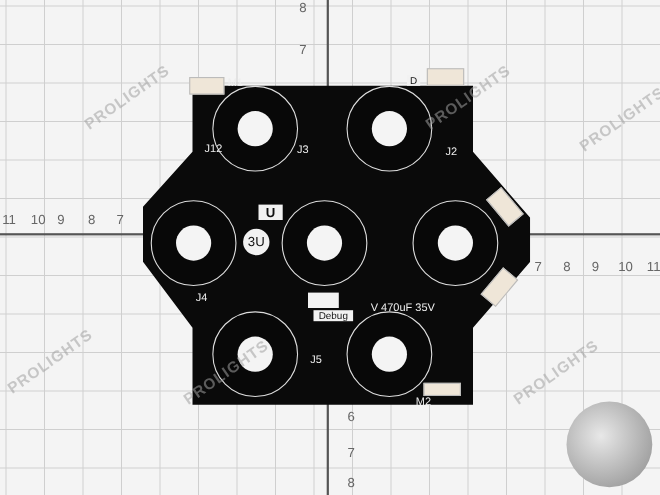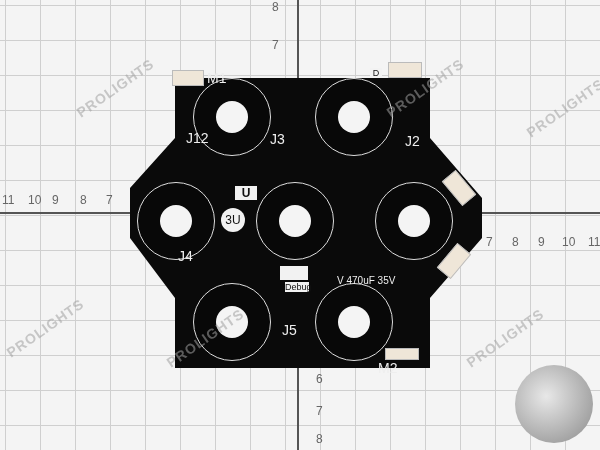--- a/index.html
+++ b/index.html
@@ -7,21 +7,21 @@
 .grid{position:absolute;inset:0;background-image:
  linear-gradient(#cfcfcf 1px,transparent 1px),
  linear-gradient(90deg,#cfcfcf 1px,transparent 1px);
  background-size:35px 35px;background-position:5px 5px;}
 .axis-h{position:absolute;left:0;right:0;top:212px;height:2px;background:#555;}
 .axis-v{position:absolute;top:0;bottom:0;left:297px;width:2px;background:#555;}
 .tick{position:absolute;color:#666;font-size:12px;}
 .pcb{position:absolute;left:130px;top:68px;width:352px;height:305px;}
 .pad{position:absolute;border-radius:50%;border:1px solid #ddd;background:#080808;}
 .hole{position:absolute;border-radius:50%;background:#f4f4f4;}
-.label{position:absolute;font-size:14px;color:#eee;}
+.label{position:absolute;font-size:10px;color:#eee;}
 .wm{position:absolute;color:rgba(160,160,160,.55);font-weight:bold;font-size:14px;transform:rotate(-35deg);letter-spacing:1px;}
 .conn{position:absolute;background:#efe6d8;border:1px solid #bbb;}
 .box{position:absolute;background:#f2f2f2;color:#111;font-size:9px;text-align:center;}
 .logo{position:absolute;left:515px;top:365px;width:78px;height:78px;border-radius:50%;background:radial-gradient(circle at 40% 40%,#e8e8e8,#8a8a8a);}
 </style>
 </head>
 <body>
 
 <div class="grid"></div>
 <div class="axis-h"></div>
@@ -72,28 +72,28 @@
 <div class="conn" style="left:172px;top:70px;width:30px;height:14px"></div>
 <div class="conn" style="left:388px;top:62px;width:32px;height:14px"></div>
 <div class="conn" style="left:385px;top:348px;width:32px;height:10px"></div>
 <div class="conn" style="left:450px;top:172px;width:16px;height:30px;transform:rotate(-40deg)"></div>
 <div class="conn" style="left:445px;top:245px;width:16px;height:30px;transform:rotate(40deg)"></div>
 
 <span class="label" style="left:207px;top:70px">M1</span>
 <span class="box" style="left:370px;top:68px;width:12px">D</span>
 <span class="label" style="left:186px;top:130px">J12</span>
 <span class="label" style="left:270px;top:131px">J3</span>
-<span class="label" style="left:178px;top:248px">J4</span>
+<span class="label" style="left:178px;top:266px">J4</span>
 <span class="label" style="left:282px;top:322px">J5</span>
 <span class="label" style="left:405px;top:133px">J2</span>
 <span class="label" style="left:378px;top:360px">M2</span>
 <span class="box" style="left:235px;top:186px;width:22px;height:14px;font-size:12px;font-weight:bold">U</span>
 <span class="box" style="left:221px;top:208px;width:24px;height:24px;border-radius:50%;font-size:12px;line-height:24px">3U</span>
 <span class="box" style="left:280px;top:266px;width:28px;height:14px"></span>
-<span class="box" style="left:285px;top:282px;width:24px">Debug</span>
+<span class="box" style="left:285px;top:282px;width:36px">Debug</span>
 <span class="label" style="left:337px;top:275px;font-size:10px">V 470uF 35V</span>
 
 <span class="wm" style="left:70px;top:80px">PROLIGHTS</span>
 <span class="wm" style="left:520px;top:100px">PROLIGHTS</span>
 <span class="wm" style="left:0px;top:320px">PROLIGHTS</span>
 <span class="wm" style="left:160px;top:330px">PROLIGHTS</span>
 <span class="wm" style="left:460px;top:330px">PROLIGHTS</span>
 <span class="wm" style="left:380px;top:80px">PROLIGHTS</span>
 
 <div class="logo"></div>

